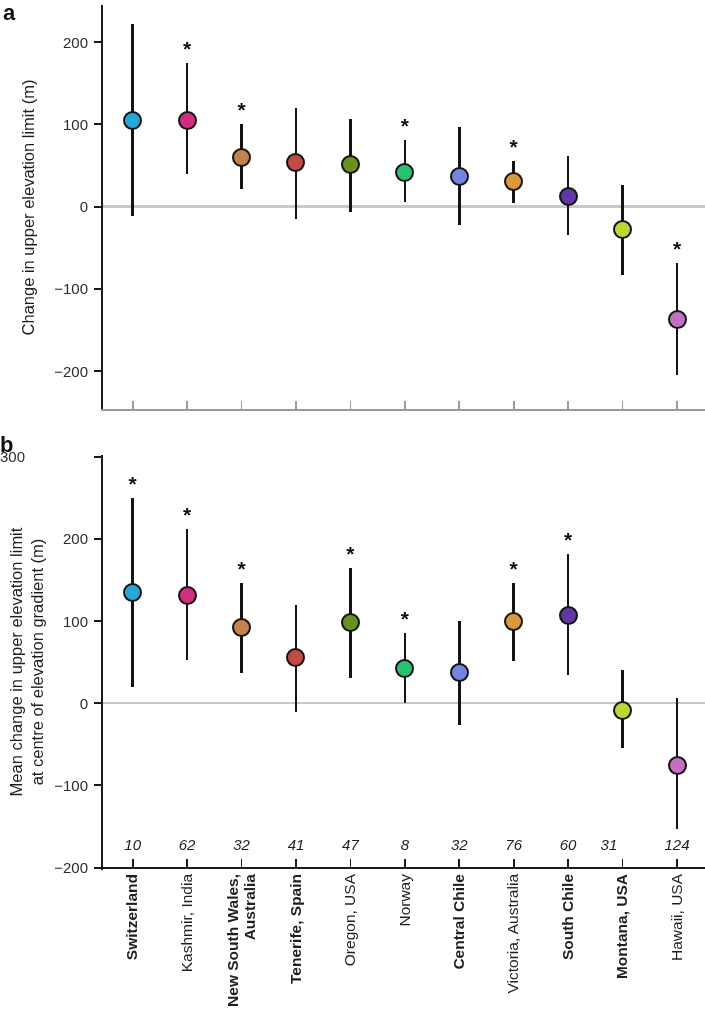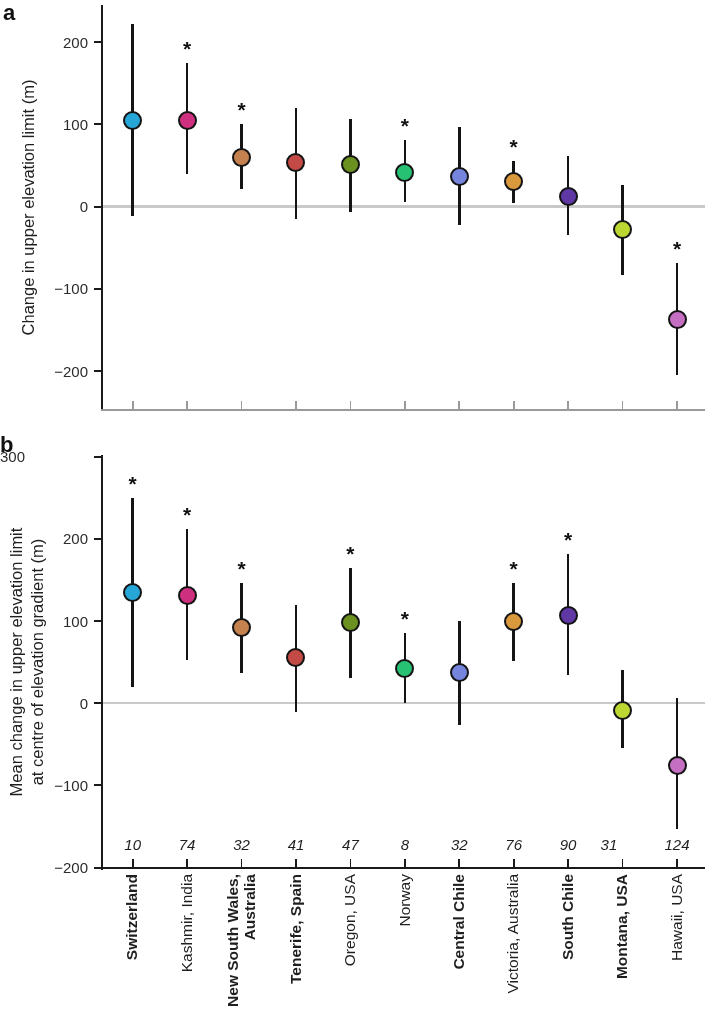--- a/index.html
+++ b/index.html
@@ -121,28 +121,28 @@
     <div style="left: 504.21px; top: 612.462px; width: 19px; height: 19px; border: 2.3px solid rgb(20, 20, 20); border-radius: 50%; box-sizing: border-box; background: rgb(217, 153, 60); z-index: 3;"></div>
     <div style="left: 501.71px; top: 557.346px; width: 24px; height: 22px; line-height: 24px; text-align: center; font-size: 21px; font-weight: 700; color: rgb(17, 17, 17); z-index: 3;">*</div>
     <div style="left: 566.89px; top: 553.769px; width: 2.5px; height: 120.775px; background: rgb(20, 20, 20); z-index: 2;"></div>
     <div style="left: 558.64px; top: 605.889px; width: 19px; height: 19px; border: 2.3px solid rgb(20, 20, 20); border-radius: 50%; box-sizing: border-box; background: rgb(95, 56, 166); z-index: 3;"></div>
     <div style="left: 556.14px; top: 527.769px; width: 24px; height: 22px; line-height: 24px; text-align: center; font-size: 21px; font-weight: 700; color: rgb(17, 17, 17); z-index: 3;">*</div>
     <div style="left: 621.32px; top: 670.436px; width: 2.5px; height: 78.052px; background: rgb(20, 20, 20); z-index: 2;"></div>
     <div style="left: 613.07px; top: 701.194px; width: 19px; height: 19px; border: 2.3px solid rgb(20, 20, 20); border-radius: 50%; box-sizing: border-box; background: rgb(188, 215, 50); z-index: 3;"></div>
     <div style="left: 675.75px; top: 698.37px; width: 2.5px; height: 130.634px; background: rgb(20, 20, 20); z-index: 2;"></div>
     <div style="left: 667.5px; top: 756.242px; width: 19px; height: 19px; border: 2.3px solid rgb(20, 20, 20); border-radius: 50%; box-sizing: border-box; background: rgb(196, 111, 194); z-index: 3;"></div>
     <div style="left: 110.7px; top: 836px; width: 44px; text-align: center; font-style: italic; font-size: 15px; color: rgb(31, 31, 31); z-index: 2;">10</div>
-    <div style="left: 165.13px; top: 836px; width: 44px; text-align: center; font-style: italic; font-size: 15px; color: rgb(31, 31, 31); z-index: 2;">74</div>
+    <div style="left: 165.13px; top: 836px; width: 44px; text-align: center; font-style: italic; font-size: 15px; color: rgb(31, 31, 31); z-index: 2;">62</div>
     <div style="left: 219.56px; top: 836px; width: 44px; text-align: center; font-style: italic; font-size: 15px; color: rgb(31, 31, 31); z-index: 2;">32</div>
     <div style="left: 273.99px; top: 836px; width: 44px; text-align: center; font-style: italic; font-size: 15px; color: rgb(31, 31, 31); z-index: 2;">41</div>
     <div style="left: 328.42px; top: 836px; width: 44px; text-align: center; font-style: italic; font-size: 15px; color: rgb(31, 31, 31); z-index: 2;">47</div>
     <div style="left: 382.85px; top: 836px; width: 44px; text-align: center; font-style: italic; font-size: 15px; color: rgb(31, 31, 31); z-index: 2;">8</div>
     <div style="left: 437.28px; top: 836px; width: 44px; text-align: center; font-style: italic; font-size: 15px; color: rgb(31, 31, 31); z-index: 2;">32</div>
     <div style="left: 491.71px; top: 836px; width: 44px; text-align: center; font-style: italic; font-size: 15px; color: rgb(31, 31, 31); z-index: 2;">76</div>
-    <div style="left: 546.14px; top: 836px; width: 44px; text-align: center; font-style: italic; font-size: 15px; color: rgb(31, 31, 31); z-index: 2;">90</div>
+    <div style="left: 546.14px; top: 836px; width: 44px; text-align: center; font-style: italic; font-size: 15px; color: rgb(31, 31, 31); z-index: 2;">60</div>
     <div style="left: 600.57px; top: 836px; width: 44px; font-style: italic; font-size: 15px; color: rgb(31, 31, 31); z-index: 2;">31</div>
     <div style="left: 655px; top: 836px; width: 44px; text-align: center; font-style: italic; font-size: 15px; color: rgb(31, 31, 31); z-index: 2;">124</div>
     <div style="right: 580.55px; top: 874px; line-height: 16.5px; font-size: 15.5px; color: rgb(31, 31, 31); white-space: pre; text-align: right; transform-origin: 100% 0px; transform: rotate(-90deg); font-weight: 700;">Switzerland</div>
     <div style="right: 526.12px; top: 874px; line-height: 16.5px; font-size: 15.5px; color: rgb(31, 31, 31); white-space: pre; text-align: right; transform-origin: 100% 0px; transform: rotate(-90deg); font-weight: 400;">Kashmir, India</div>
     <div style="right: 479.94px; top: 874px; line-height: 16.5px; font-size: 15.5px; color: rgb(31, 31, 31); white-space: pre; text-align: right; transform-origin: 100% 0px; transform: rotate(-90deg); font-weight: 700;">New South Wales,
 Australia</div>
     <div style="right: 417.26px; top: 874px; line-height: 16.5px; font-size: 15.5px; color: rgb(31, 31, 31); white-space: pre; text-align: right; transform-origin: 100% 0px; transform: rotate(-90deg); font-weight: 700;">Tenerife, Spain</div>
     <div style="right: 362.83px; top: 874px; line-height: 16.5px; font-size: 15.5px; color: rgb(31, 31, 31); white-space: pre; text-align: right; transform-origin: 100% 0px; transform: rotate(-90deg); font-weight: 400;">Oregon, USA</div>
     <div style="right: 308.4px; top: 874px; line-height: 16.5px; font-size: 15.5px; color: rgb(31, 31, 31); white-space: pre; text-align: right; transform-origin: 100% 0px; transform: rotate(-90deg); font-weight: 400;">Norway</div>
     <div style="right: 253.97px; top: 874px; line-height: 16.5px; font-size: 15.5px; color: rgb(31, 31, 31); white-space: pre; text-align: right; transform-origin: 100% 0px; transform: rotate(-90deg); font-weight: 700;">Central Chile</div>

